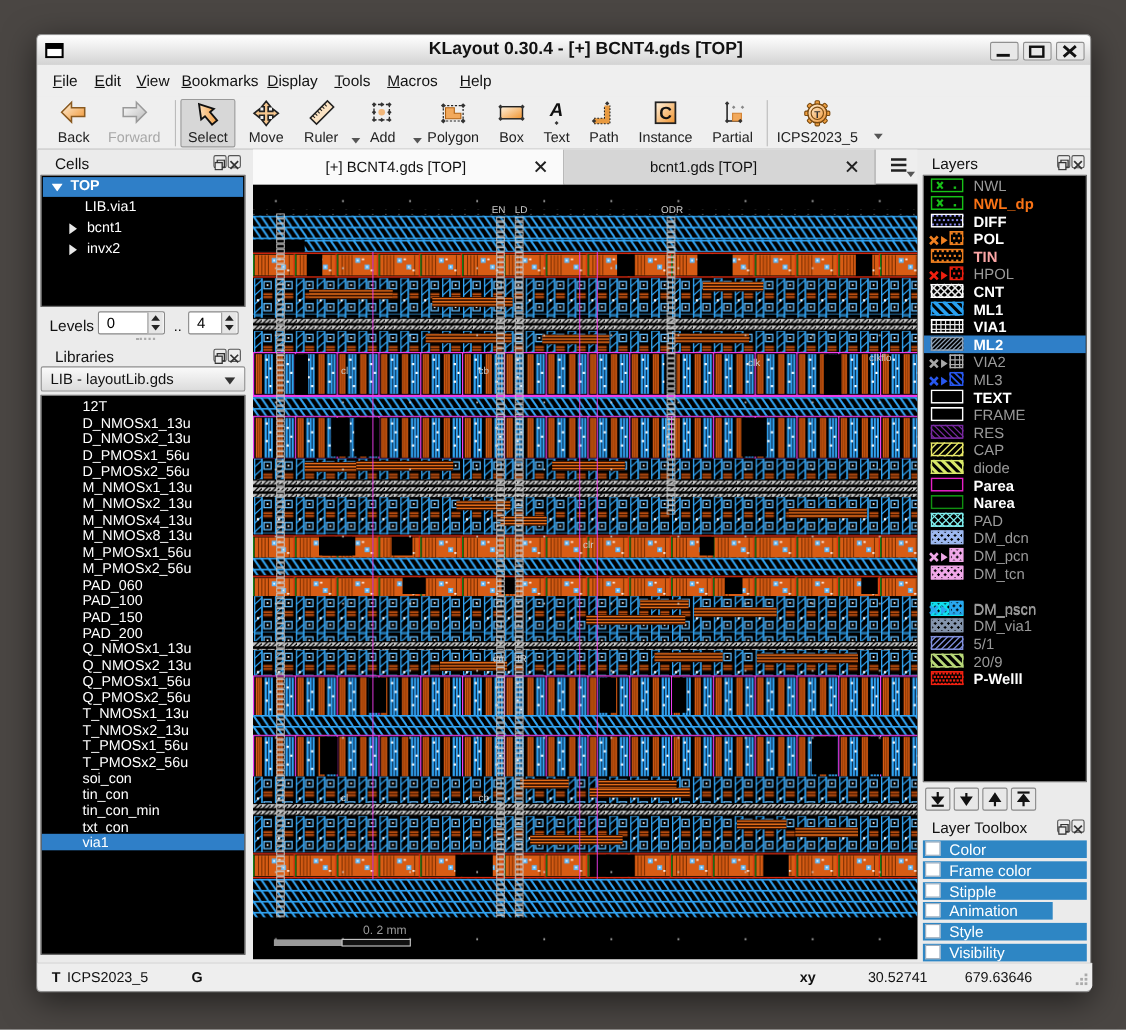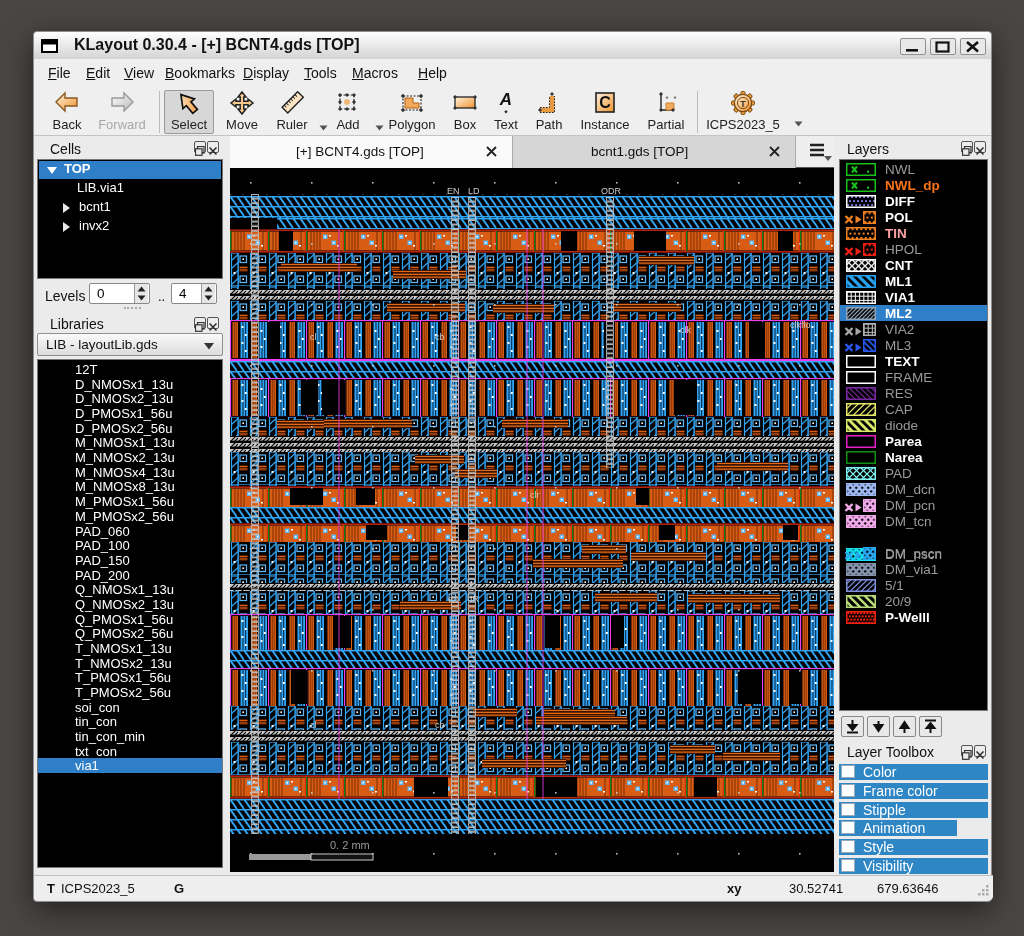--- a/index.html
+++ b/index.html
@@ -1,20 +1,20 @@
 <!DOCTYPE html>
 <html><head><meta charset="utf-8"><style>
 *{margin:0;padding:0;box-sizing:border-box;font-family:"Liberation Sans",sans-serif;}
 body{width:1024px;height:936px;background:#4a4643;overflow:hidden;position:relative;}
 .abs{position:absolute;}
 .win{left:33px;top:31px;width:959px;height:871px;background:#ebebeb;border-radius:4px;
  box-shadow:0 8px 30px rgba(0,0,0,.55);border:1px solid #8f8f8f;}
 .title{left:0;top:0;width:100%;height:27px;background:linear-gradient(#ffffff,#d3d3d3);
  border-radius:4px 4px 0 0;}
-.titletext{width:100%;top:4px;text-align:left;font-weight:bold;font-size:16px;color:#111;padding-left:40px;}
+.titletext{width:100%;top:4px;text-align:center;font-weight:bold;font-size:16px;color:#111;padding-left:40px;}
 .wbtn{top:6px;width:26px;height:17px;background:#e8e8e8;border:1px solid #909090;border-radius:2px;}
 .menubar{left:0;top:27px;width:100%;height:29px;background:#efefef;font-size:14px;color:#111;}
 .menubar span{position:absolute;top:6px;}
 .menubar u{text-decoration:underline;}
 .toolbar{left:0;top:56px;width:100%;height:48px;background:#efefef;border-bottom:1px solid #c4c4c4;}
 .tbl{position:absolute;top:29px;font-size:13px;color:#222;text-align:center;transform:translateX(-50%);}
 .tbl.dis{color:#a8a8a8;}
 .tbi{position:absolute;top:2px;transform:translateX(-50%);}
 .seln{background:#d7d7d7;border:1px solid #9a9a9a;border-radius:2px;}
 .panelhead{font-size:14px;color:#111;}

